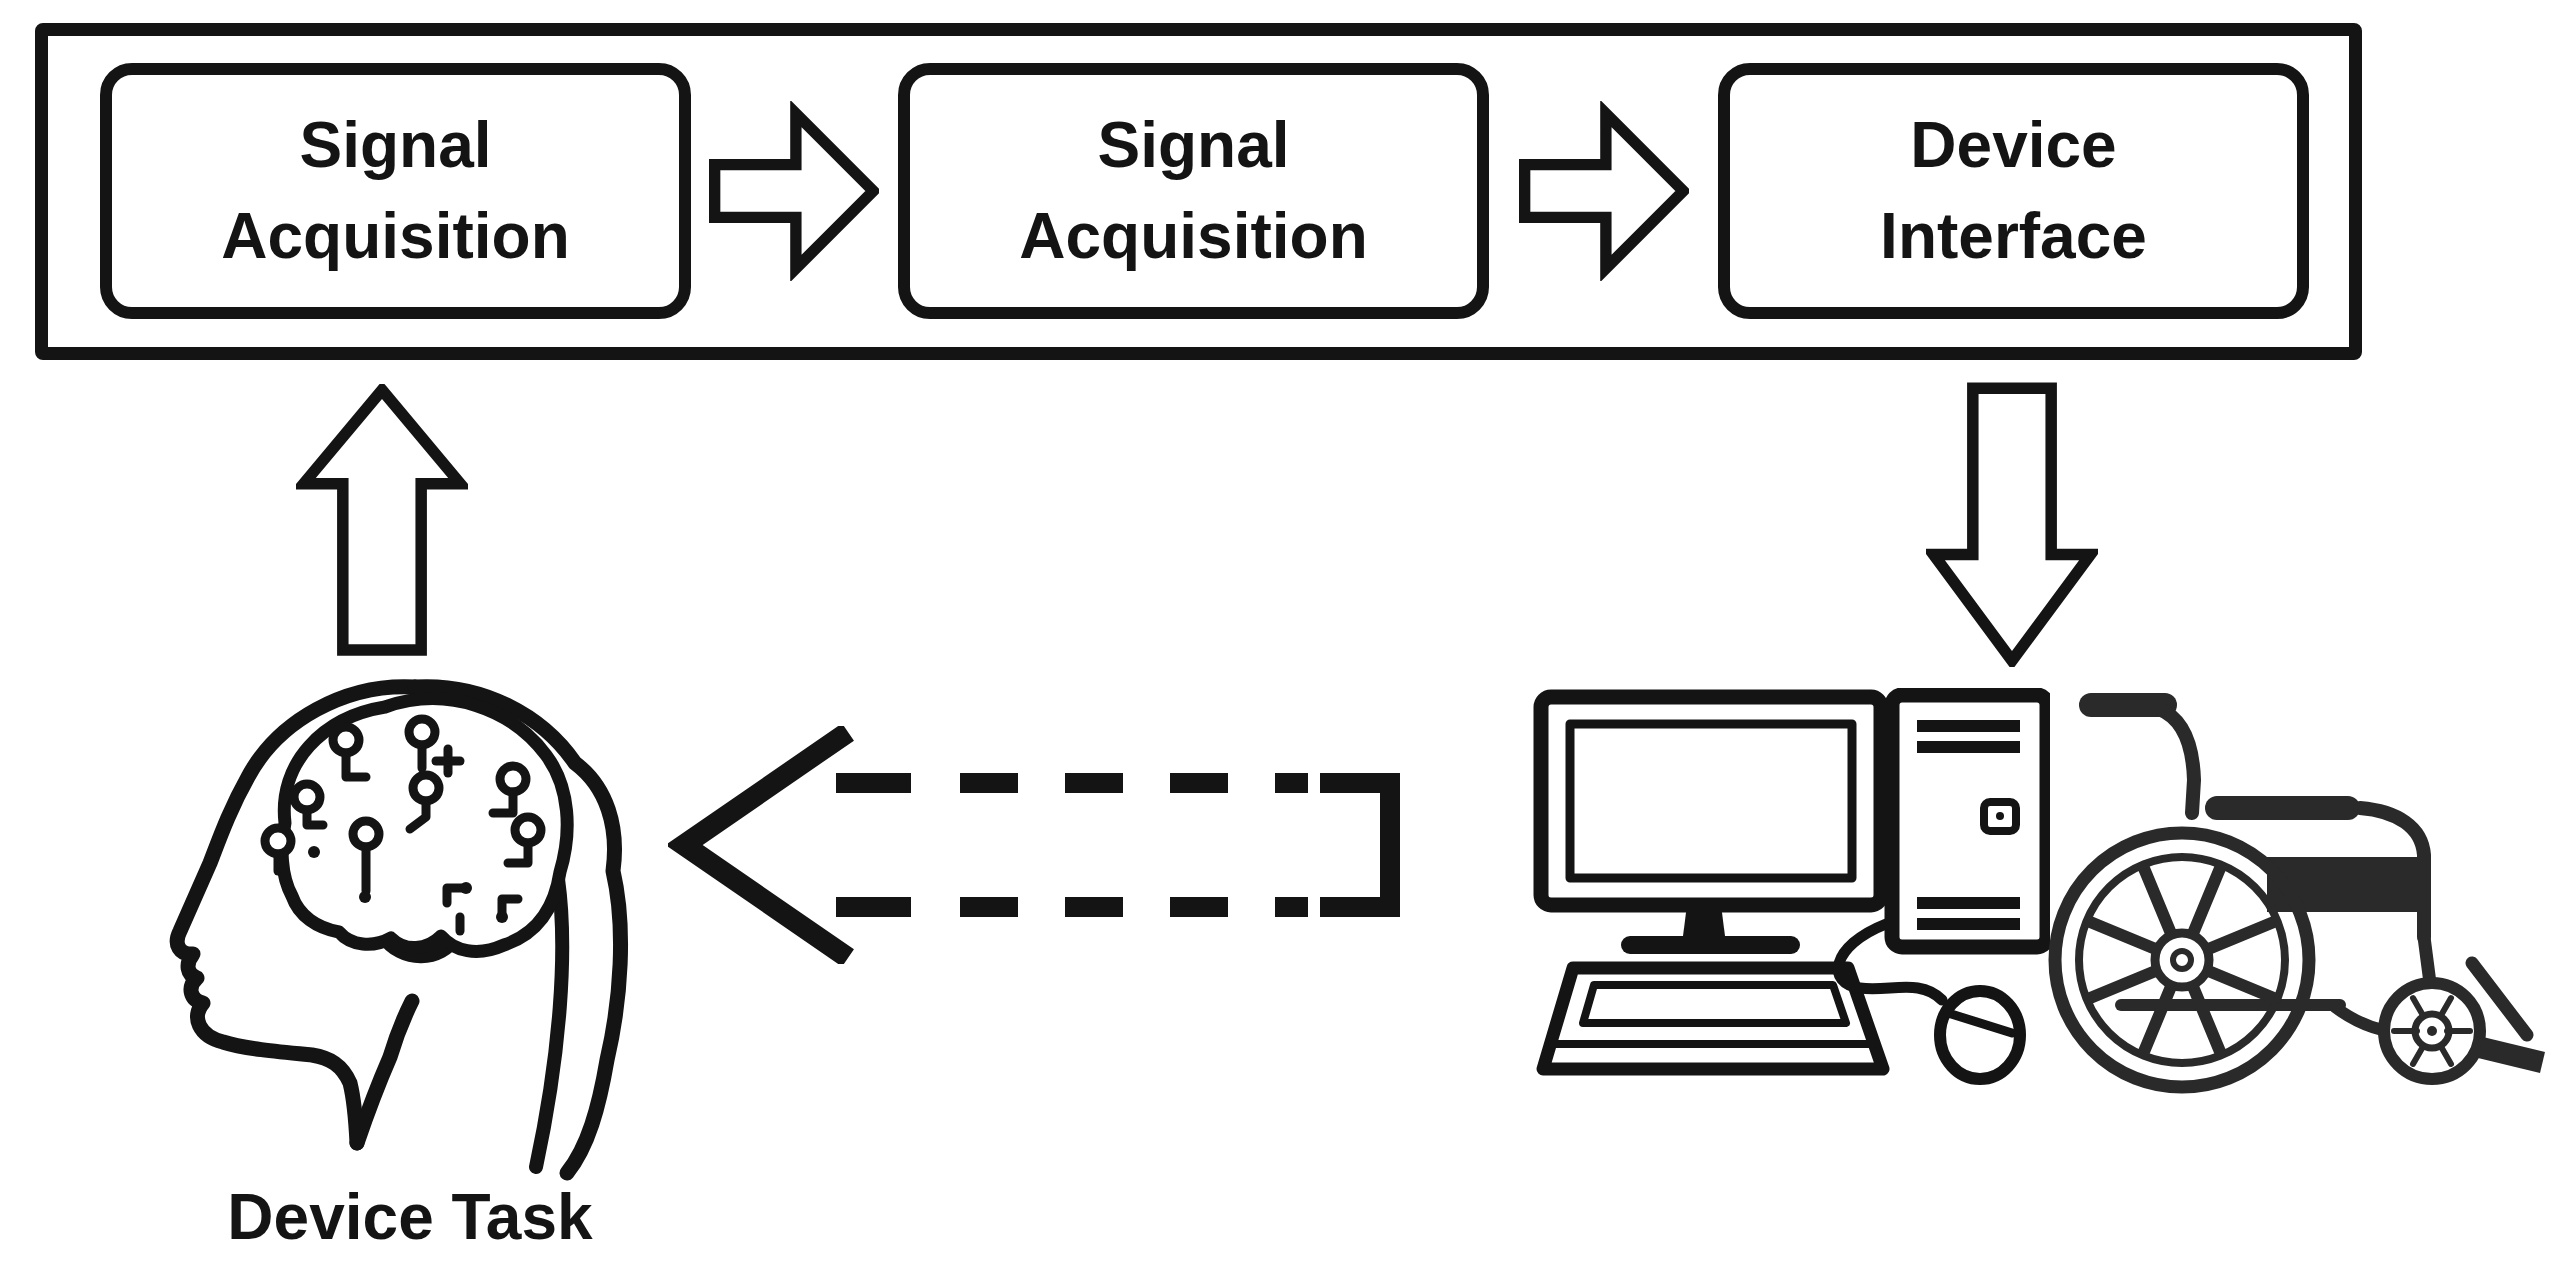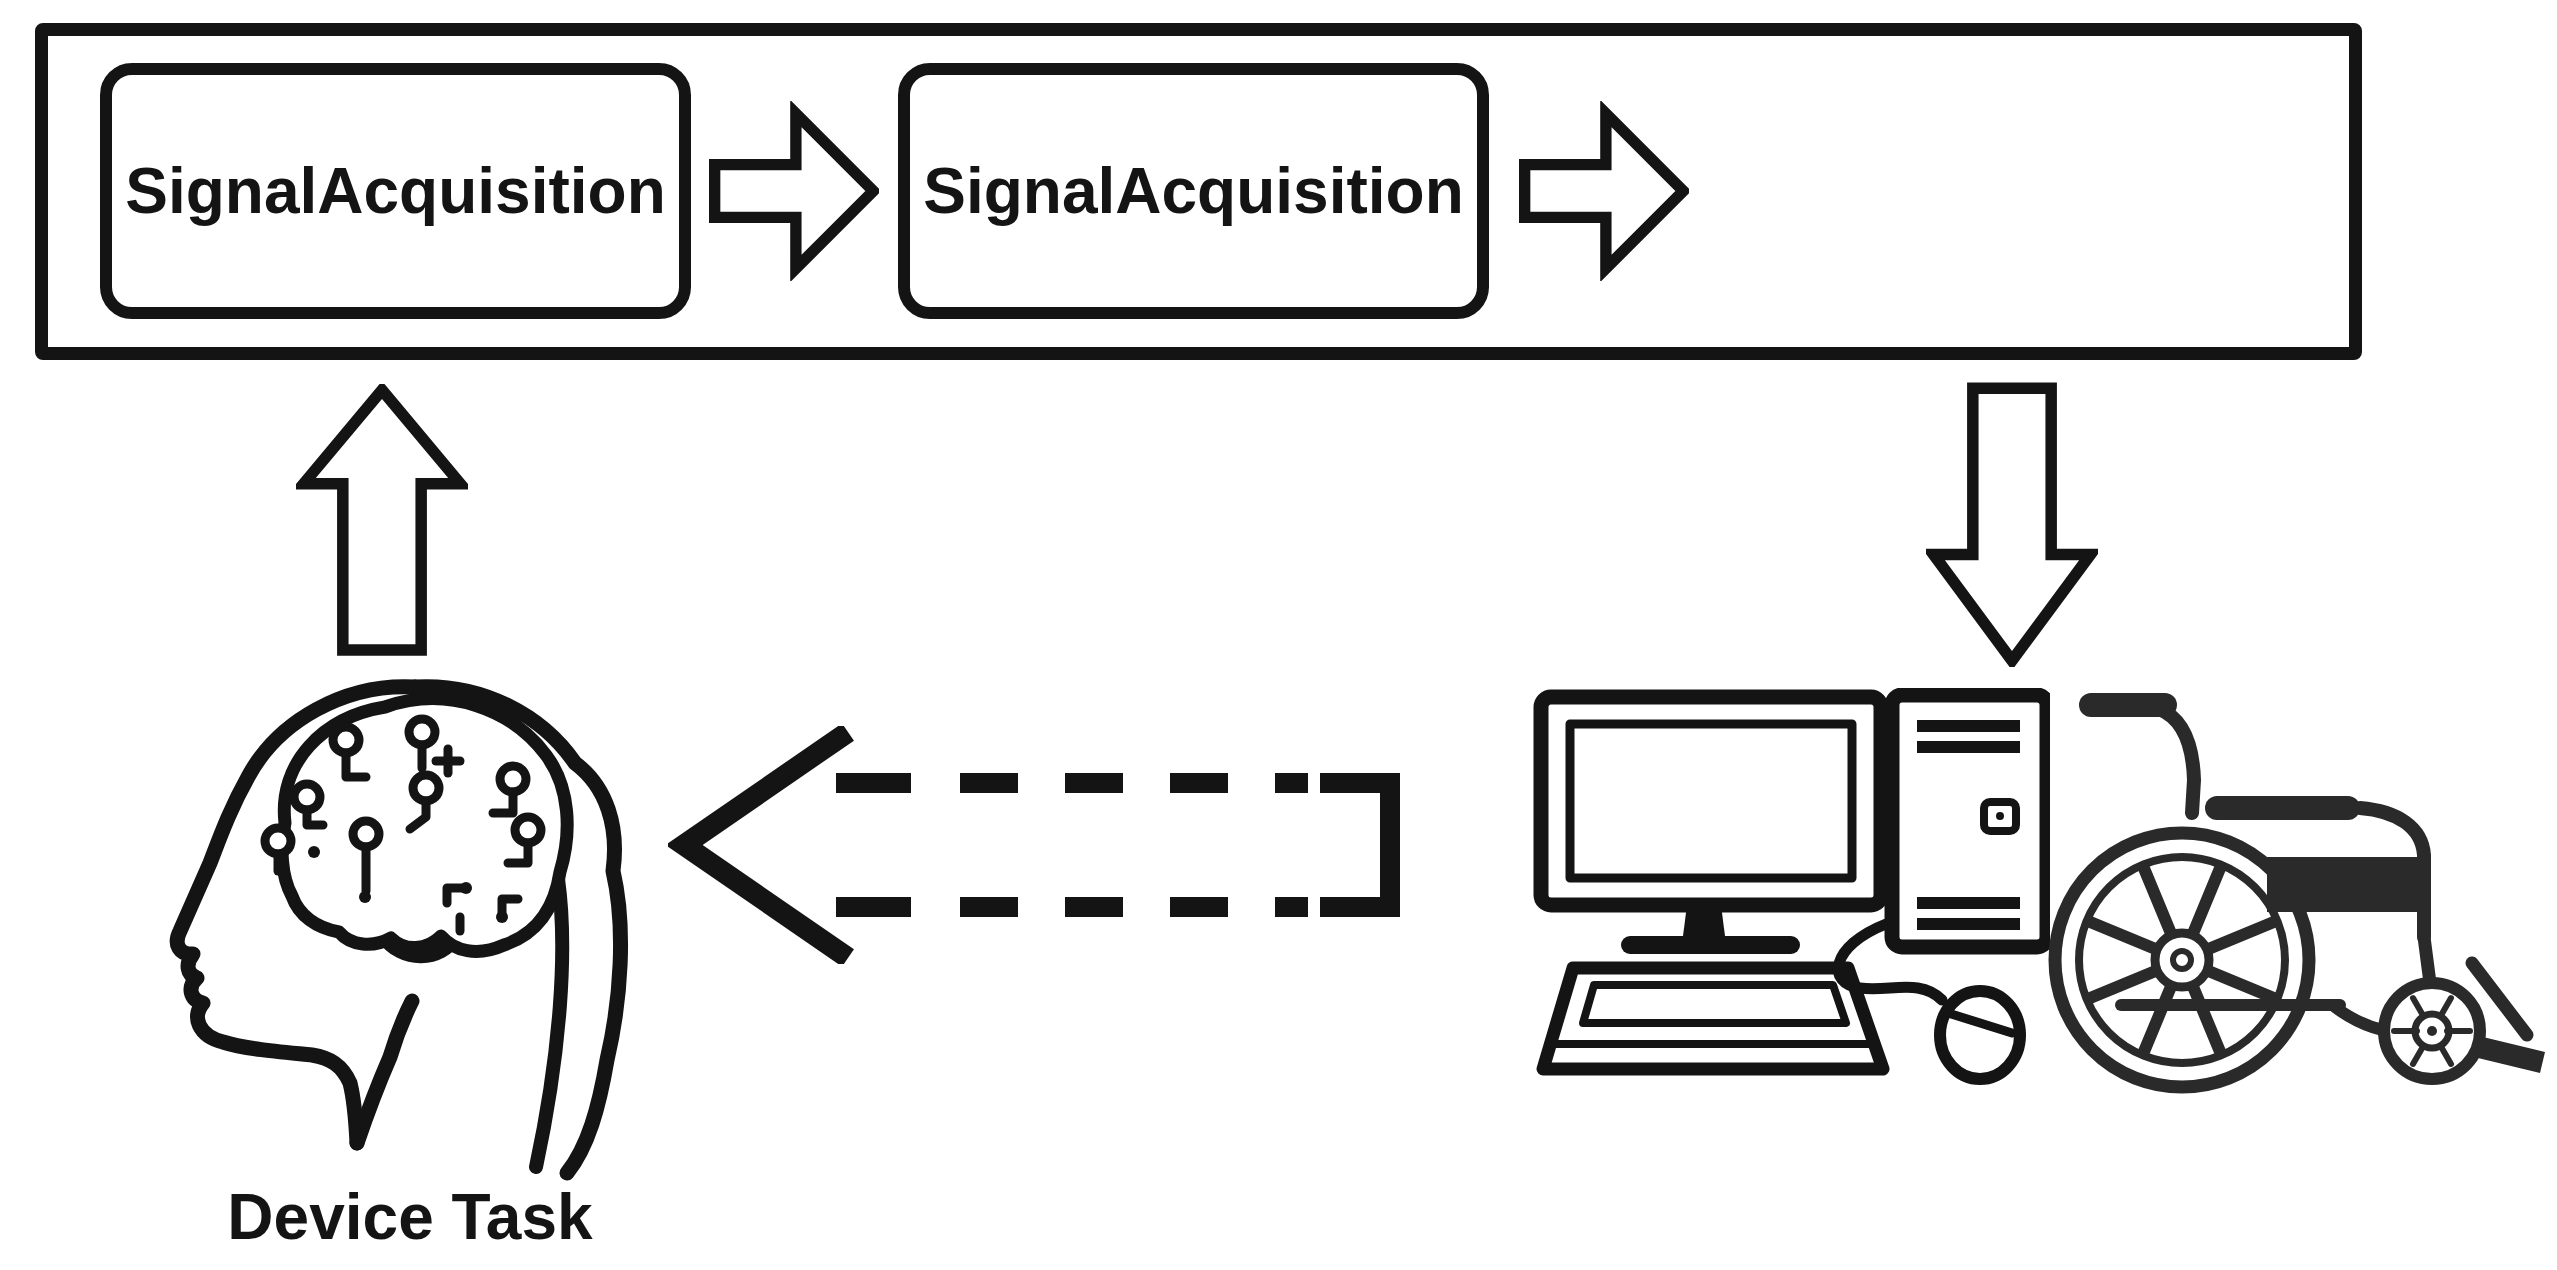--- a/index.html
+++ b/index.html
@@ -16,21 +16,21 @@
   .pipeline-box{
     left:35px;top:23px;width:2327px;height:337px;
     border:13px solid #141414;border-radius:8px;
     background:#ffffff;box-sizing:border-box;
   }
   
   .stage-box{
     top:63px;width:591px;height:256px;
     border:12px solid #141414;border-radius:32px;
     background:#ffffff;box-sizing:border-box;
-    display:flex;flex-direction:row;align-items:center;justify-content:center;
+    display:flex;flex-direction:column;align-items:center;justify-content:center;
     text-align:center;
     font-size:64px;font-weight:700;line-height:1.42;
     letter-spacing:0px;
   }
   .stage-1{left:100px;}
   .stage-2{left:898px;}
   .stage-3{left:1718px;}
   .label{
     font-size:64px;font-weight:700;text-align:center;white-space:nowrap;
   }
@@ -44,20 +44,24 @@
 
   <div class="abs pipeline-box"></div>
 
   <div class="abs stage-box stage-1">
     <span>Signal</span>
     <span>Acquisition</span>
   </div>
   <div class="abs stage-box stage-2">
     <span>Signal</span>
     <span>Acquisition</span>
+  </div>
+  <div class="abs stage-box stage-3">
+    <span>Device</span>
+    <span>Interface</span>
   </div>
 
   <svg class="abs icon-svg" style="left:709px;top:101px;" width="170" height="180" viewBox="0 0 180 180">
     <polygon points="6,62 92,62 92,8 174,90 92,172 92,118 6,118" fill="#ffffff" stroke="#141414" stroke-width="12" stroke-linejoin="miter"></polygon>
   </svg>
   <svg class="abs icon-svg" style="left:1519px;top:101px;" width="170" height="180" viewBox="0 0 180 180">
     <polygon points="6,62 92,62 92,8 174,90 92,172 92,118 6,118" fill="#ffffff" stroke="#141414" stroke-width="12" stroke-linejoin="miter"></polygon>
   </svg>
 
   <svg class="abs icon-svg" style="left:296px;top:384px;" width="172" height="272" viewBox="0 0 180 284">

